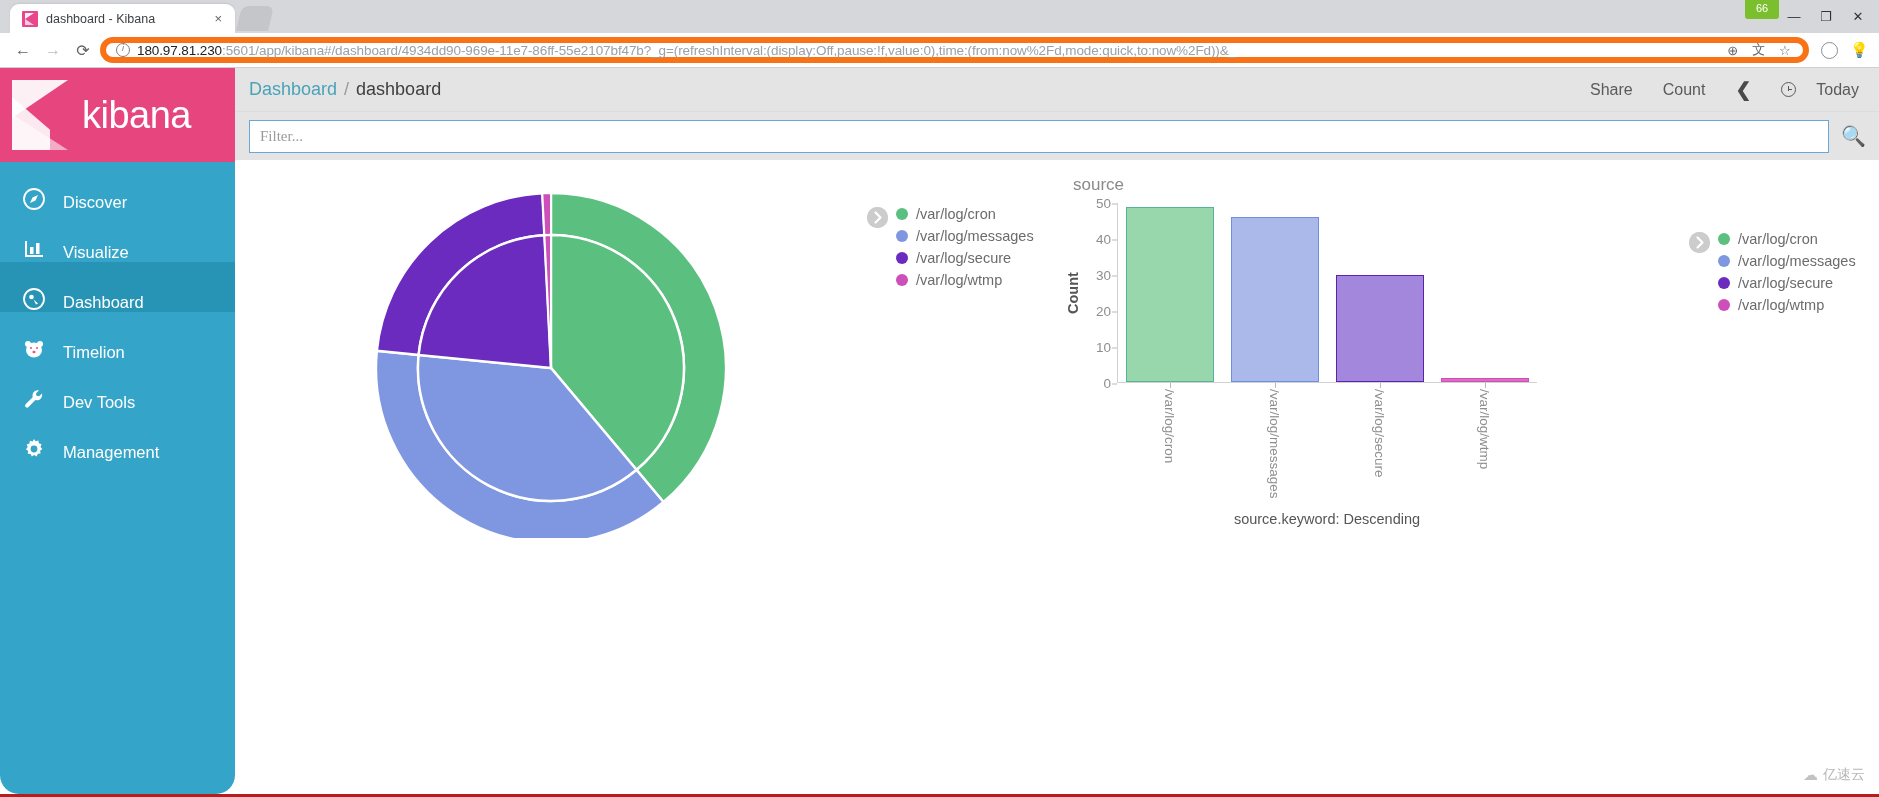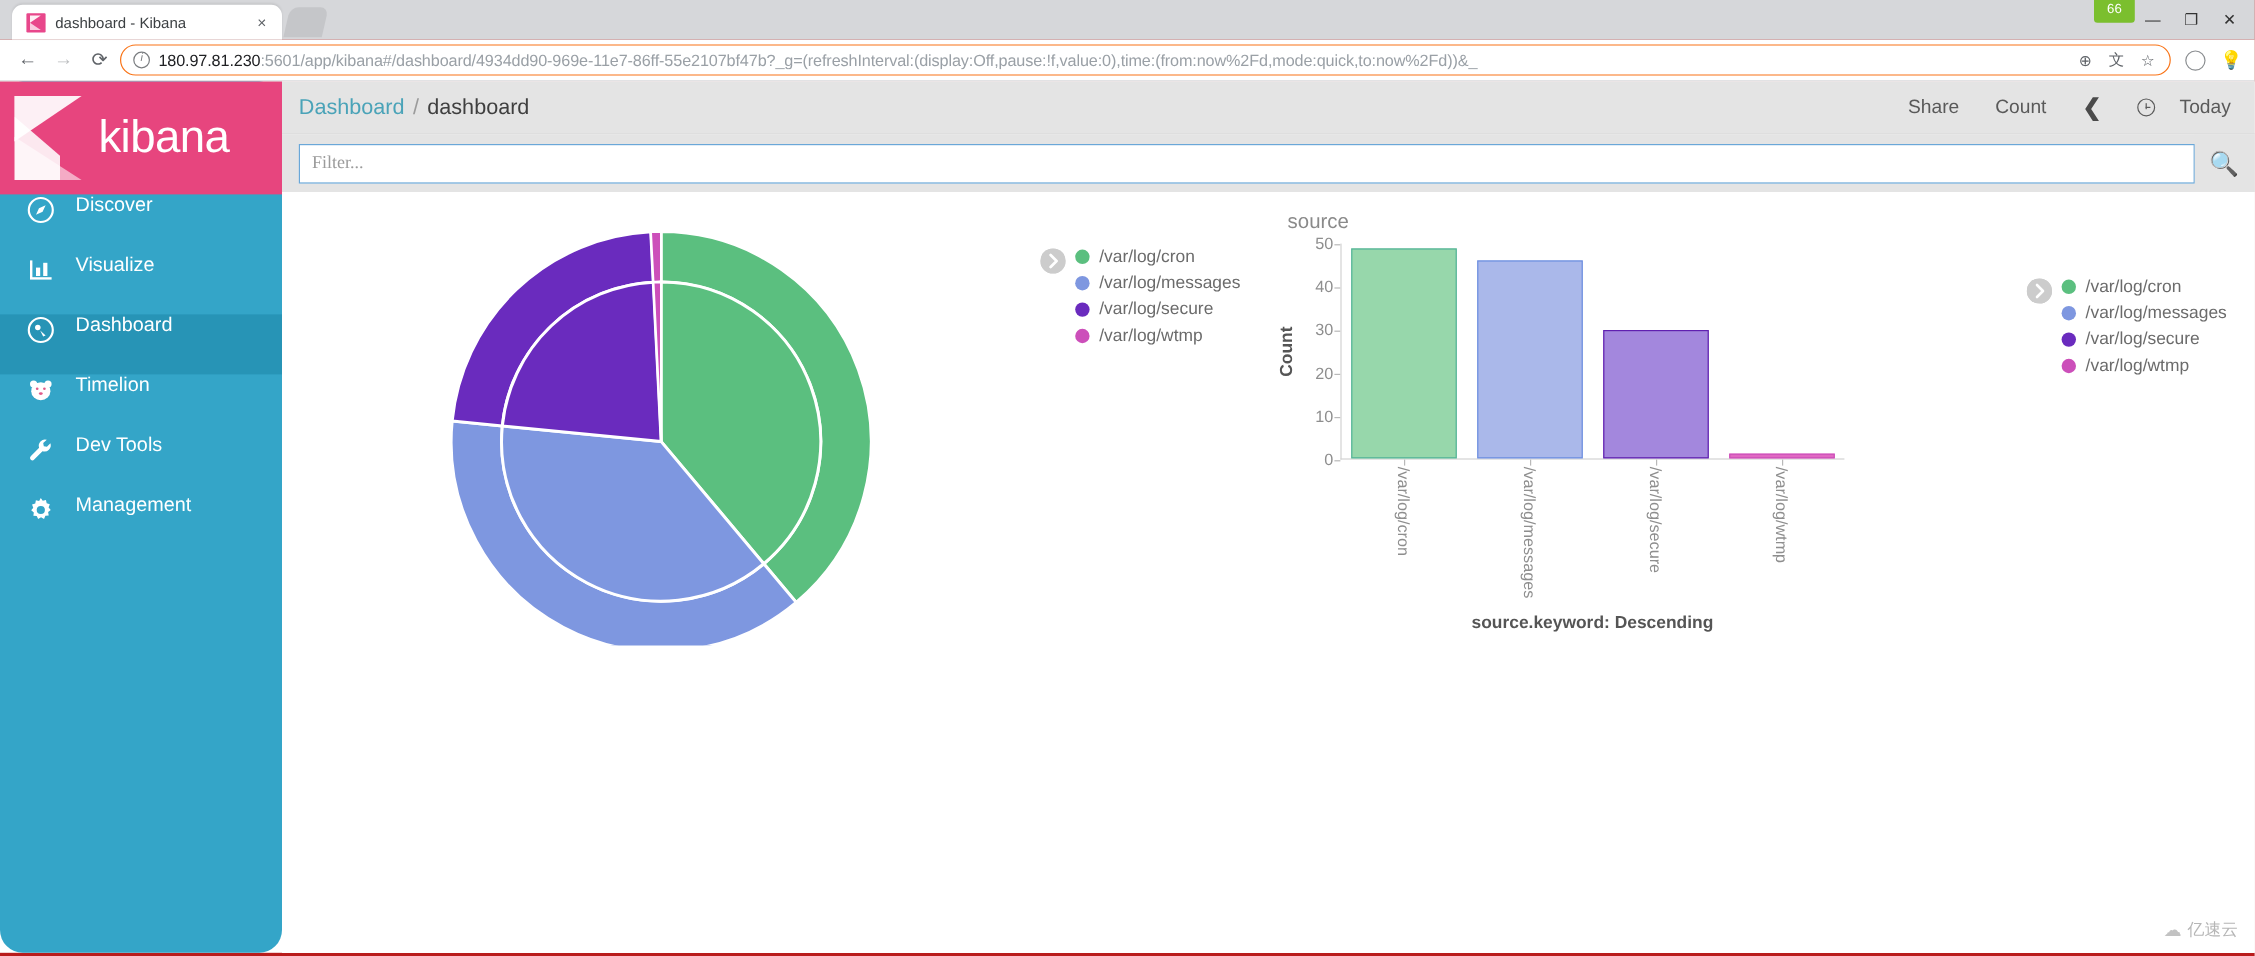--- a/index.html
+++ b/index.html
@@ -64,21 +64,21 @@
   .omnibar {
     height: 35px; background: #fff; display: flex; align-items: center;
     padding: 0 10px; gap: 4px; border-bottom: 1px solid #cfd0d2;
   }
   .navbtn {
     width: 26px; height: 26px; display: flex; align-items: center; justify-content: center;
     color: #5f6368; font-size: 16px; flex: 0 0 26px;
   }
   .navbtn.dim { color: #bcbec0; }
   .urlbox {
-    flex: 1; height: 26px; background: #fff; border: 1px solid #f97316;
+    flex: 1; height: 26px; background: #fff; border: 6px solid #f97316;
     border-radius: 13px; display: flex; align-items: center; padding: 0 10px; gap: 7px;
     min-width: 0;
   }
   .info-icon {
     width: 14px; height: 14px; border: 1.3px solid #7a7d80; border-radius: 50%;
     flex: 0 0 14px; position: relative;
   }
   .info-icon::after {
     content: "i"; position: absolute; left: 0; right: 0; top: -1px;
     text-align: center; font-size: 9px; color: #7a7d80; font-style: italic;
@@ -115,21 +115,21 @@
   }
   .kb-mark .pC {
     position: absolute; left: 0; top: 17px; width: 38px; height: 53px;
     background: rgba(255,255,255,.88);
     border-radius: 0 0 0 0;
     clip-path: polygon(0 0, 100% 62%, 100% 100%, 0 100%);
   }
   .kb-word { font-size: 38px; color: #fff; font-weight: 400; letter-spacing: -.5px; }
 
   .nav-item {
-    height: 50px; display: flex; align-items: flex-start; gap: 16px;
+    height: 50px; display: flex; align-items: flex-end; gap: 16px;
     padding-left: 21px; color: #fff; font-size: 16.5px; cursor: default;
   }
   .nav-item.active { background: #2794b6; }
   .nav-ic {
     width: 26px; height: 26px; flex: 0 0 26px; display: flex;
     align-items: center; justify-content: center; color: #fff;
   }
   .nav-ic svg { display: block; }
 
   .content { flex: 1; display: flex; flex-direction: column; min-width: 0; background: #fff; }
@@ -217,21 +217,21 @@
   .xaxis { display: flex; justify-content: space-around; width: 420px; margin-left: 54px; }
   .xtick-wrap { width: 88px; display: flex; justify-content: center; }
   .xtick {
     writing-mode: vertical-rl; font-size: 13.5px; color: #8e8e8e;
     white-space: nowrap; padding-top: 6px; position: relative;
   }
   .xtick::before {
     content:""; position:absolute; left:50%; top:0; width:1px; height:5px; background:#b9b9b9;
   }
   .xaxis-title {
-    font-size: 14.5px; font-weight: bold; color: #555; text-align: center;
+    font-size: 14.5px; font-weight: normal; color: #555; text-align: center;
     margin-top: 12px; margin-left: 54px; width: 420px;
   }
 
   .watermark {
     position: absolute; right: 14px; bottom: 10px; display: flex; align-items: center;
     gap: 5px; font-size: 14px; color: #b6b6b6;
   }
   .wm-ic { font-size: 15px; color: #c2c2c2; }
 </style>
 </head>

